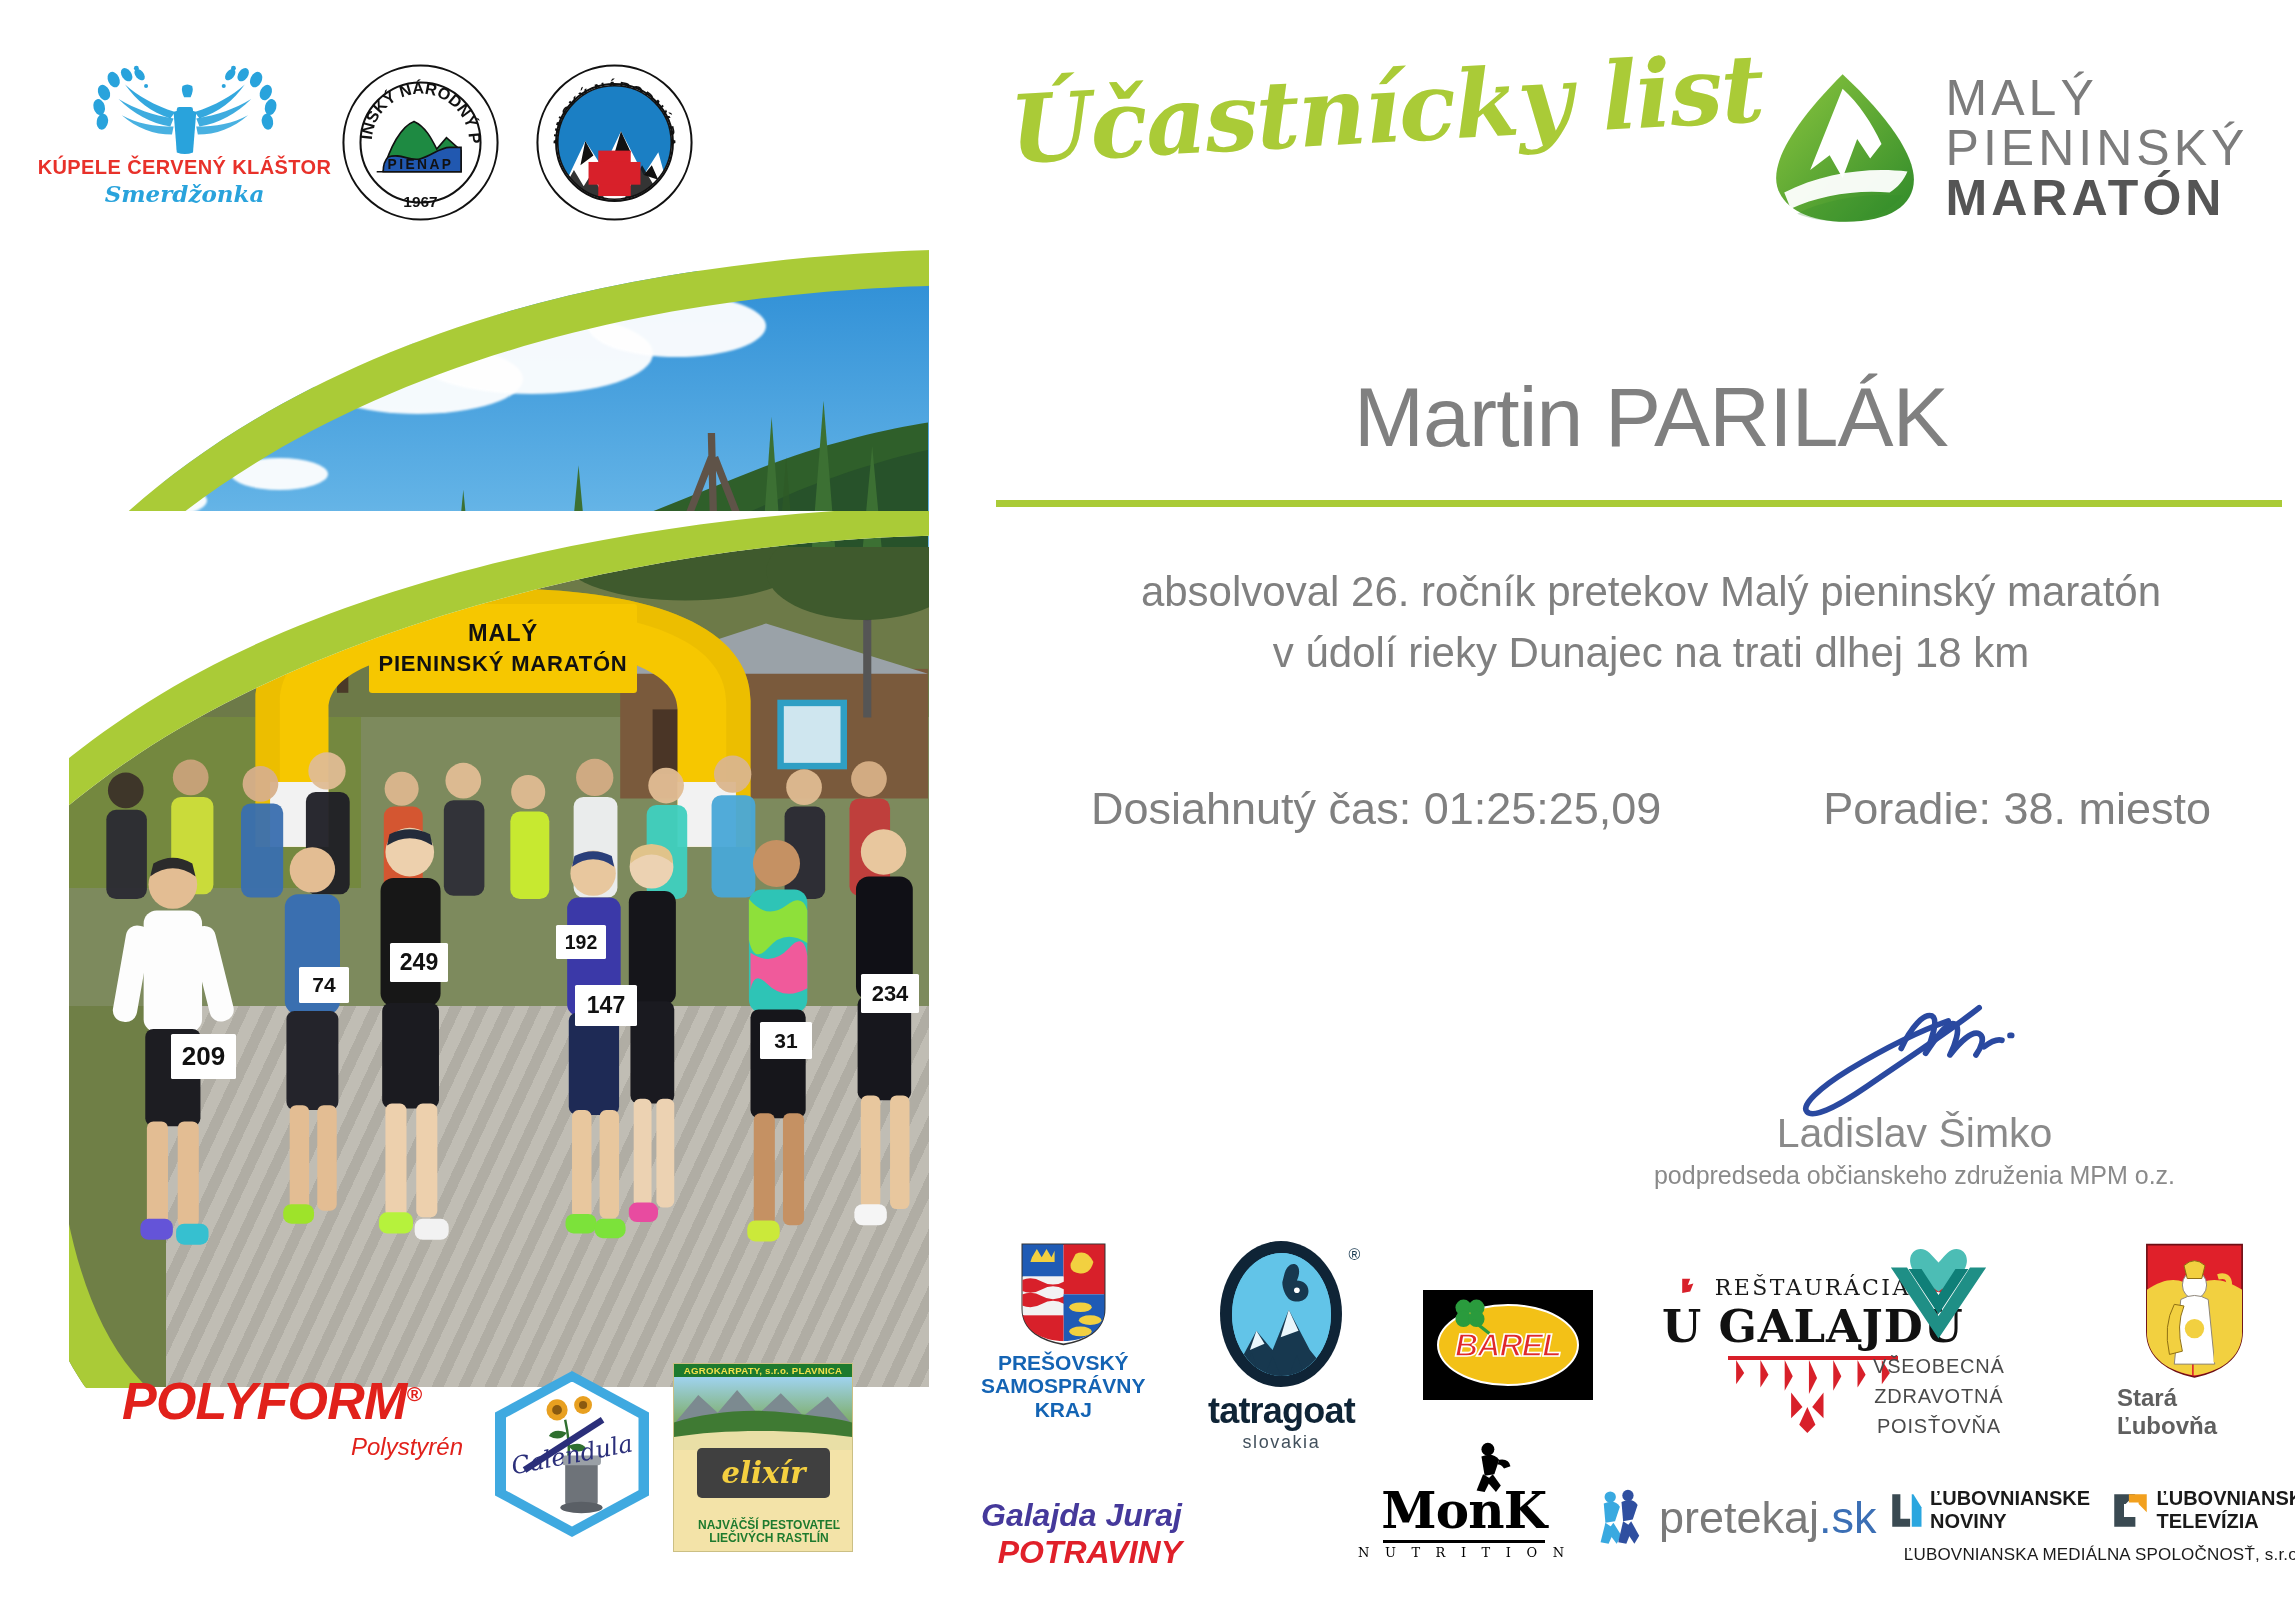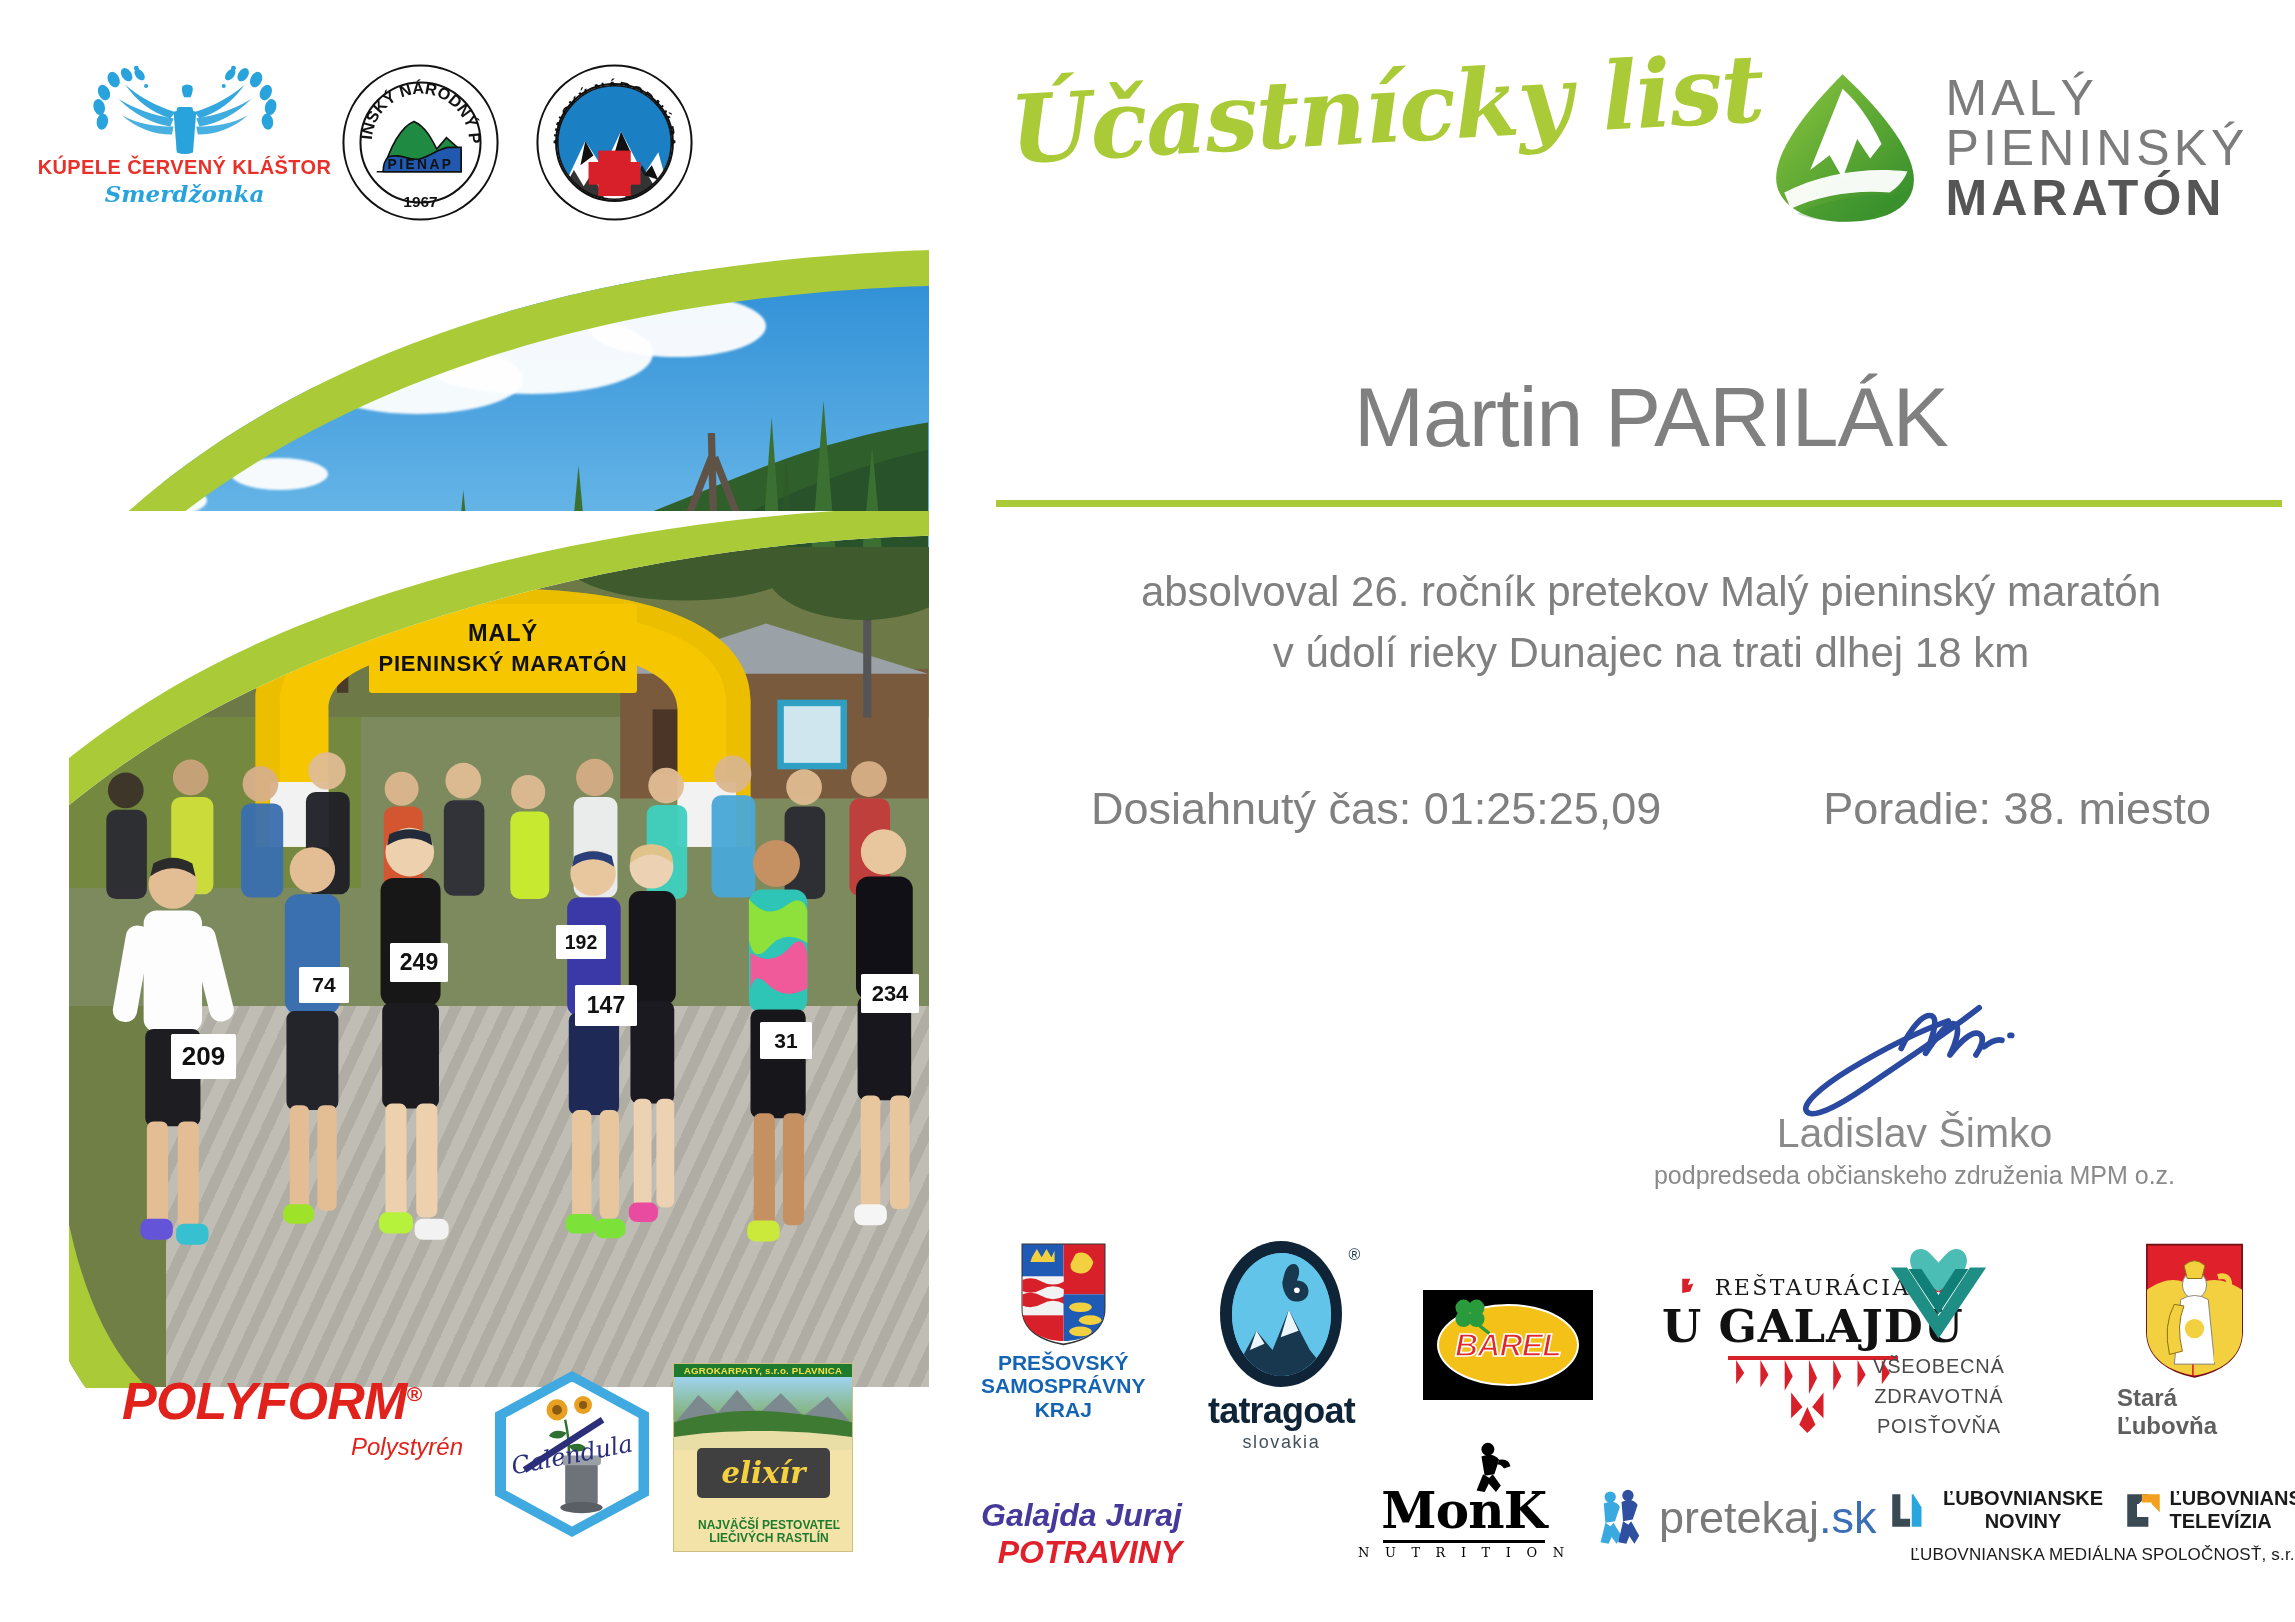--- a/index.html
+++ b/index.html
@@ -823,21 +823,21 @@
         <path d="M42 40 l10 18 l-6 10 l-12 -18z"></path>
       </g>
     </svg>
     <div class="pk-word" style="margin-left:13px;">
       <span>pretekaj</span><b>.sk</b>
     </div>
   </div>
 
   <div class="sp" style="left:908px;top:11.4px;align-items:center;">
     <div class="lms-row">
-      <div style="display:flex;align-items:center;gap:15px;text-align:center;">
+      <div style="display:flex;align-items:center;gap:2px;">
         <svg viewBox="0 0 48 48" width="39" height="39">
           <path d="M4 4 V44 H26 V34 H14 V4 Z" fill="#3a4a52"></path>
           <path d="M28 4 V44 H40 V20 L30 4 Z" fill="#2aa6df"></path>
         </svg>
         <div class="lms-txt">
           <div>ĽUBOVNIANSKE</div>
           <div>NOVINY</div>
         </div>
       </div>
       <div style="display:flex;align-items:center;gap:6.5px;">

